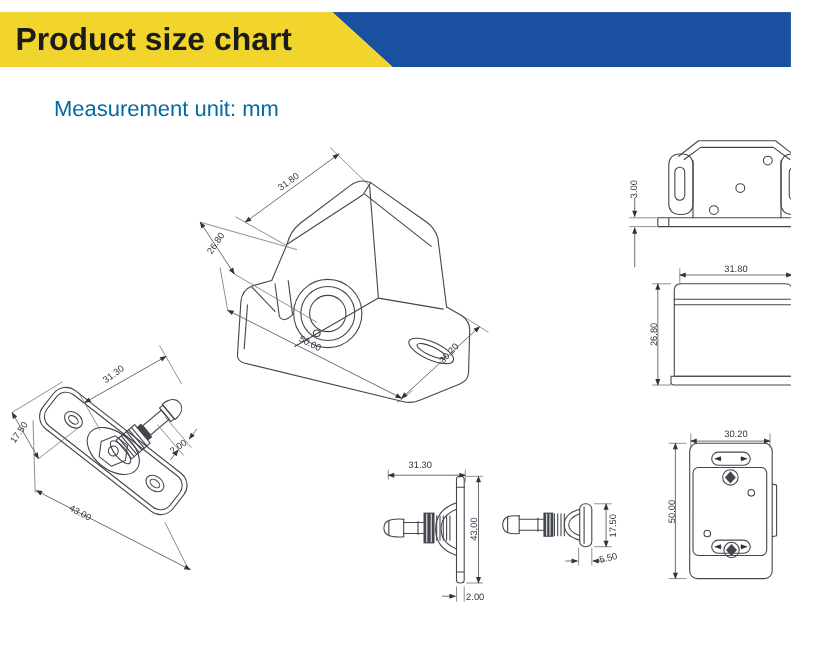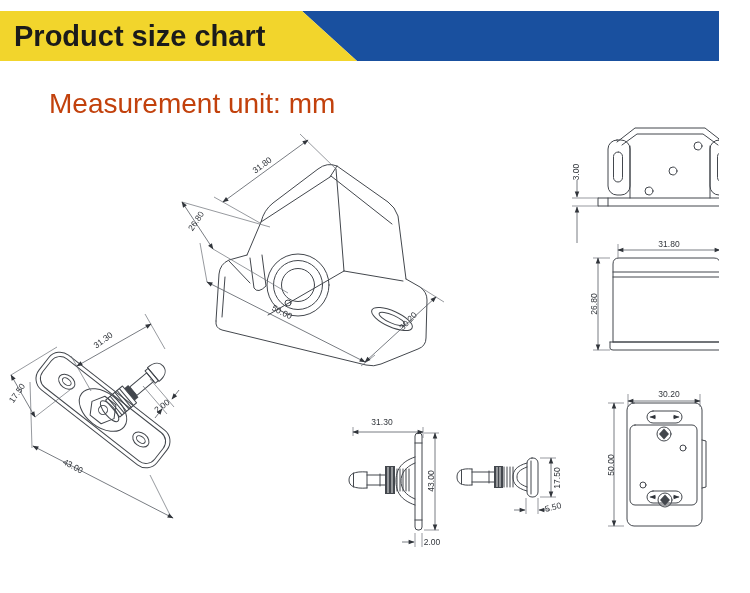--- a/index.html
+++ b/index.html
@@ -11,21 +11,21 @@
   #stage{position:relative;width:719px;height:593px;background:#fff;overflow:hidden;
          font-family:"Liberation Sans",sans-serif;}
   .banner-blue{position:absolute;left:0;top:11px;width:750px;height:50px;
      background:var(--banner-blue);
      clip-path:polygon(302px 0,750px 0,750px 50px,357px 50px);}
   .banner-yellow{position:absolute;left:0;top:11px;width:400px;height:50px;
      background:var(--banner-yellow);
      clip-path:polygon(0 0,302px 0,357px 50px,0 50px);}
   .banner-title{position:absolute;left:14px;top:11px;height:50px;line-height:50px;
      font-size:29px;font-weight:600;color:#1b1b1b;letter-spacing:0;}
-  .unit-note{position:absolute;left:49px;top:88px;font-size:28px;color:#c2410c;}
+  .unit-note{position:absolute;left:49px;top:88px;font-size:20px;color:#0369a1;}
   .view{position:absolute;}
   svg{display:block;overflow:visible;}
   .ln{fill:none;stroke:var(--line);stroke-width:1;stroke-linecap:round;stroke-linejoin:round;}
   .dl{fill:none;stroke:#565b62;stroke-width:0.8;}
   .xl{fill:none;stroke:#6a6f76;stroke-width:0.7;}
   .fd{fill:var(--line);stroke:none;}
   .wl{fill:none;stroke:#ffffff;stroke-width:0.9;}
   text.dim{font-family:"Liberation Sans",sans-serif;font-size:8.5px;fill:#31353b;text-anchor:middle;}
 </style>
 </head>

